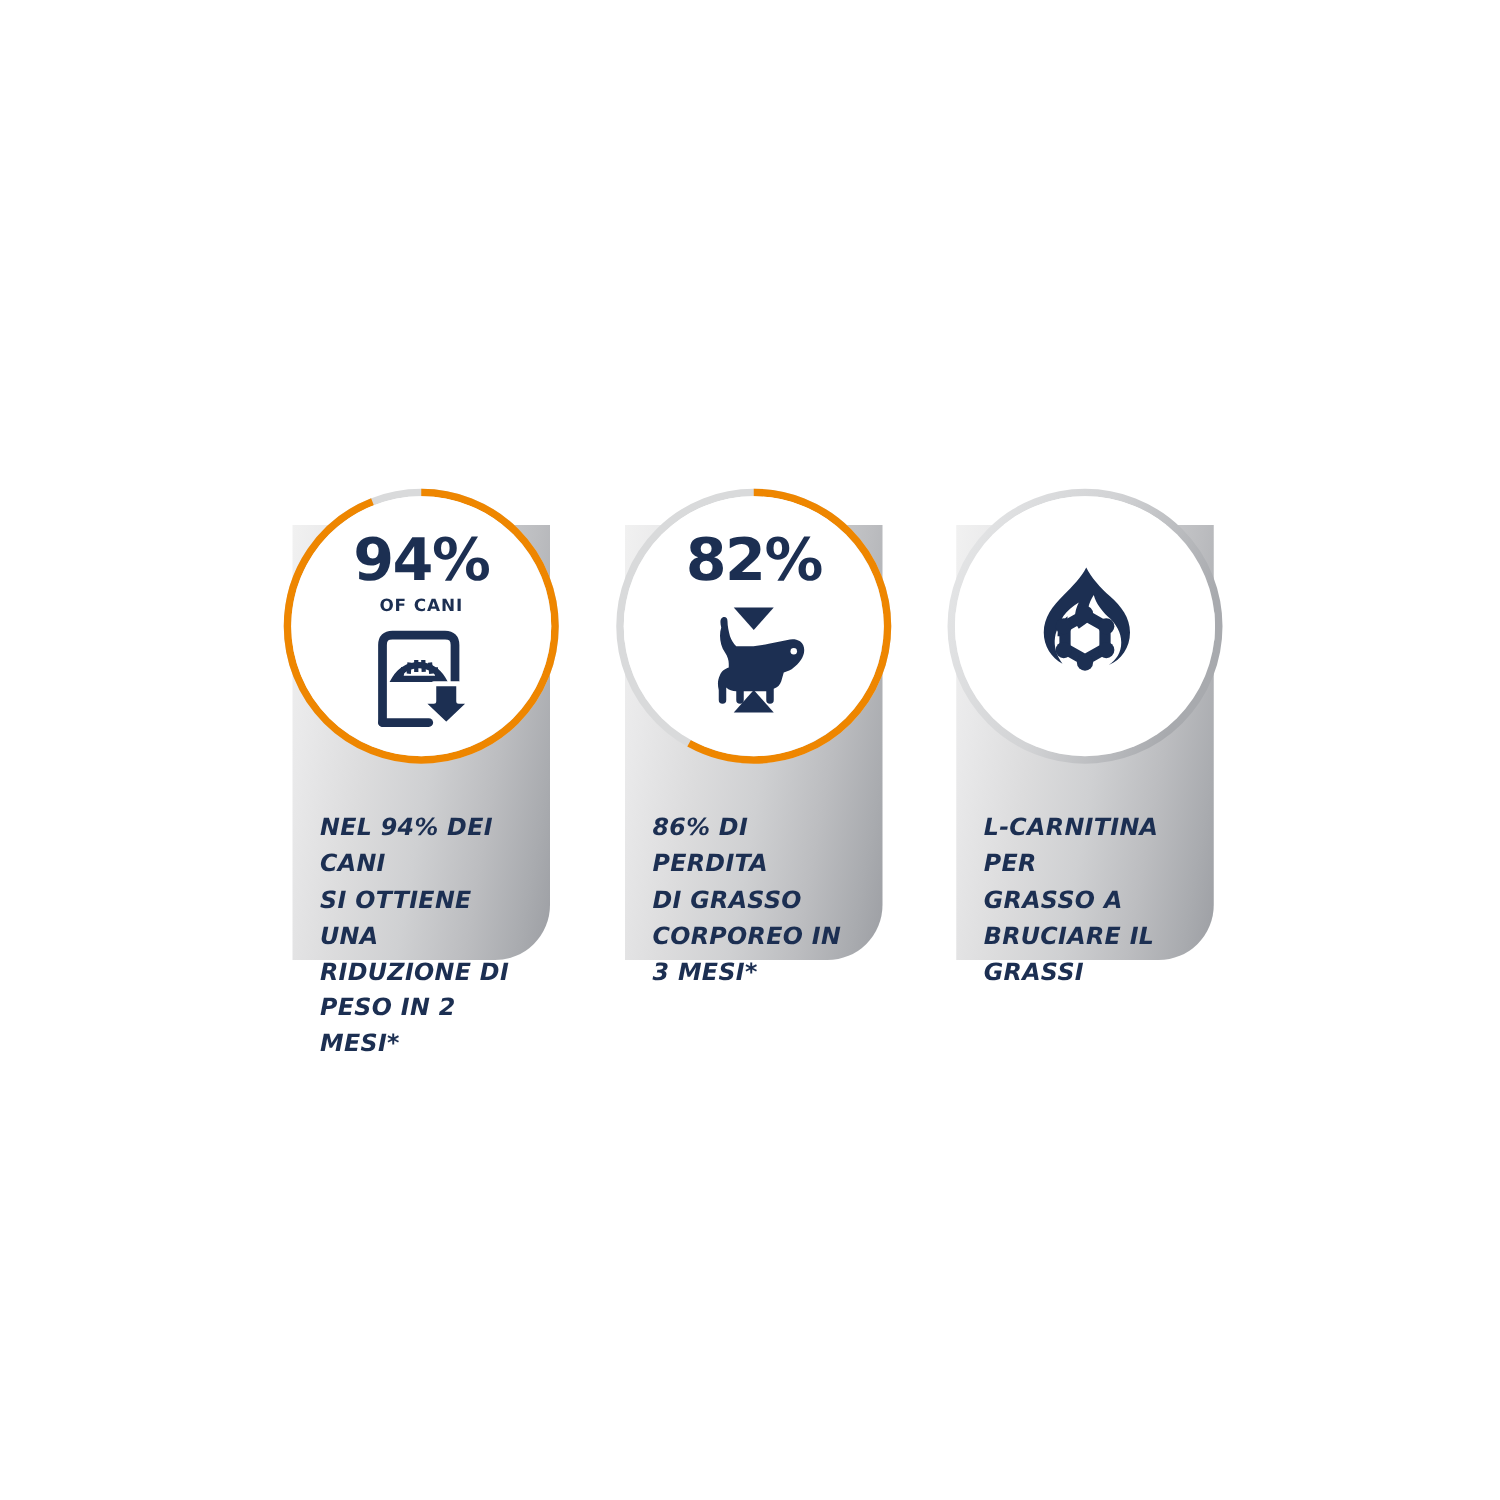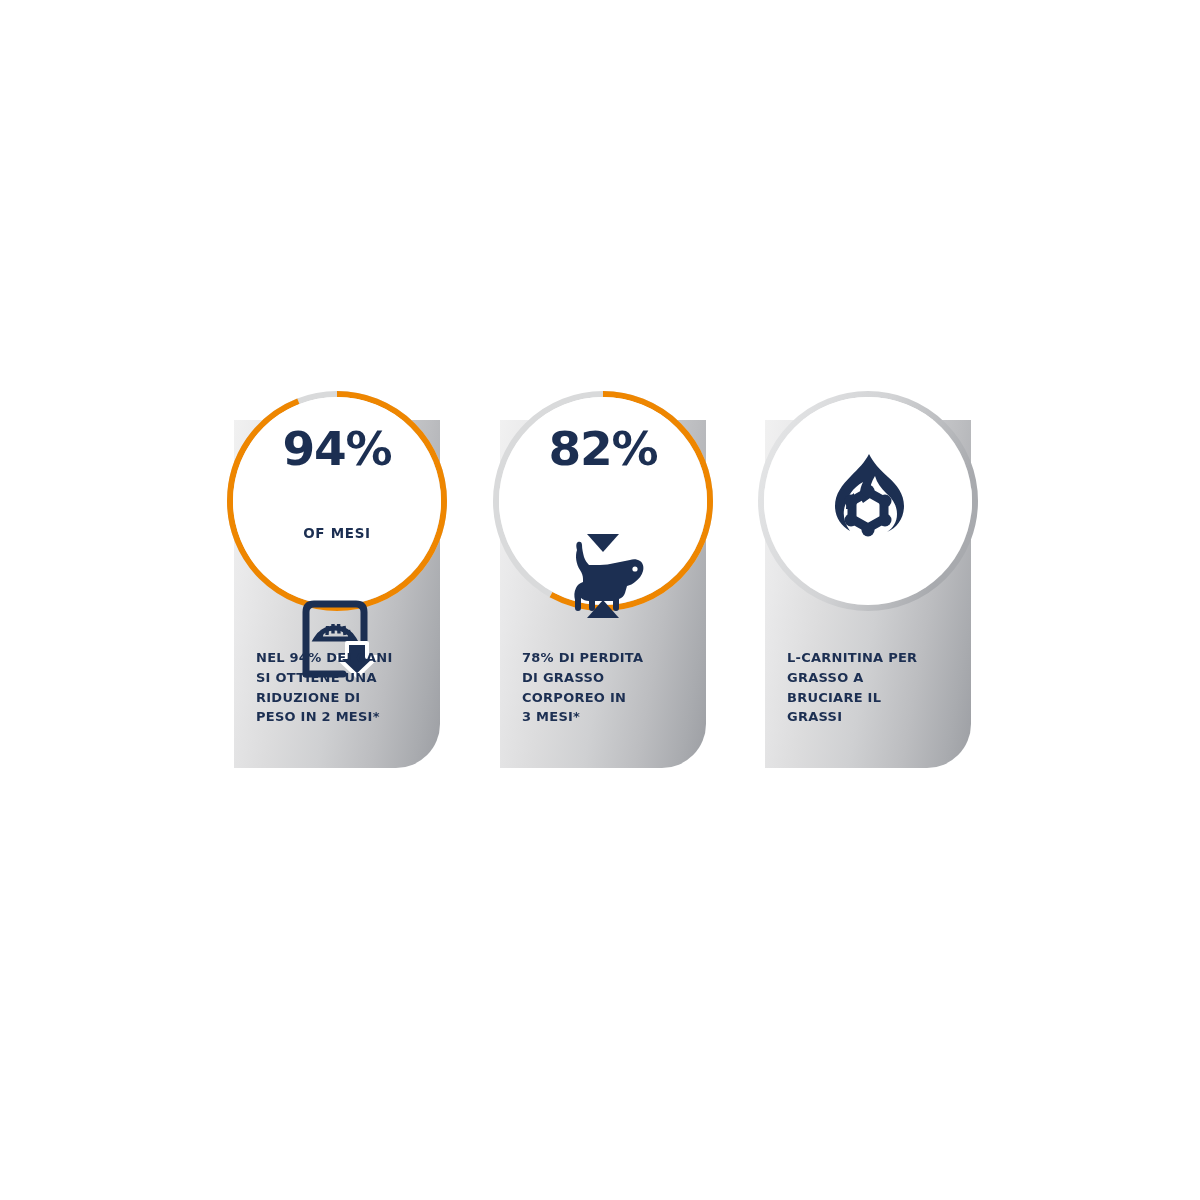--- a/index.html
+++ b/index.html
@@ -82,21 +82,20 @@
     left: 7px;
     top: 7px;
     width: 208px;
     height: 208px;
     display: flex;
     flex-direction: column;
     align-items: center;
     justify-content: flex-start;
     box-sizing: border-box;
     padding-top: 28px;
-    gap: 48px;
   }
   .circle-inner.icon-only {
     justify-content: center;
     padding-top: 0;
   }
 
   .stat-value {
     color: #1c2f52;
     font-family: "DejaVu Sans", sans-serif;
     font-weight: bold;
@@ -122,45 +121,46 @@
 
   
   .caption {
     position: absolute;
     left: 22px;
     top: 228px;
     width: 172px;
     color: #1c2f52;
     font-family: "DejaVu Sans", sans-serif;
     font-weight: bold;
-    font-size: 13px;
+    font-size: 19px;
     letter-spacing: 0.25px;
     line-height: 1.52;
     white-space: pre-line;
+    font-style: italic;
   }
 </style>
 </head>
 <body>
 
 <div id="stage">
 
   <div class="card" id="card-1">
     <div class="card-panel"></div>
 
     <div class="circle-wrap">
       <svg class="ring-svg" viewBox="0 0 222 222">
         <circle cx="111" cy="111" r="107" fill="none" stroke="#d9dadb" stroke-width="6"></circle>
 
         <circle cx="111" cy="111" r="107" fill="none" stroke="#ee8600" stroke-width="6" stroke-linecap="butt" stroke-dasharray="632.1 672.4" stroke-dashoffset="0" transform="rotate(-90 111 111)"></circle>
       </svg>
       <div class="circle-face"></div>
 
       <div class="circle-inner">
         <div class="stat-value">94%</div>
-        <div class="stat-sub">OF MESI</div>
+        <div class="stat-sub">OF CANI</div>
         <div class="icon-slot">
           <svg width="92" height="80" viewBox="0 0 92 80">
             <g fill="none" stroke="#1c2f52" stroke-width="7" stroke-linejoin="round" stroke-linecap="round">
               <path d="M15 75 L15 13 Q15 5 23 5 L65 5 Q73 5 73 13 L73 46"></path>
               <path d="M15 75 L52 75"></path>
             </g>
             <g fill="none" stroke="#1c2f52" stroke-width="5">
               <path d="M25 40 A22 22 0 0 1 63 40 Z" fill="none"></path>
             </g>
             <g stroke="#1c2f52" stroke-width="3.4" stroke-linecap="butt">
@@ -236,21 +236,21 @@
                        C28 23 27 19 27 15
                        C27 12 25 11 23 12
                        C21 13 21 16 22 20 Z"></path>
               <circle cx="80" cy="39" r="2.6" fill="#ffffff"></circle>
             </g>
           </svg>
         </div>
       </div>
     </div>
 
-    <div class="caption">78% DI PERDITA
+    <div class="caption">86% DI PERDITA
 DI GRASSO
 CORPOREO IN
 3 MESI*</div>
   </div>
 
   <div class="card" id="card-3">
     <div class="card-panel"></div>
 
     <div class="circle-wrap">
       <svg class="ring-svg" viewBox="0 0 222 222">

